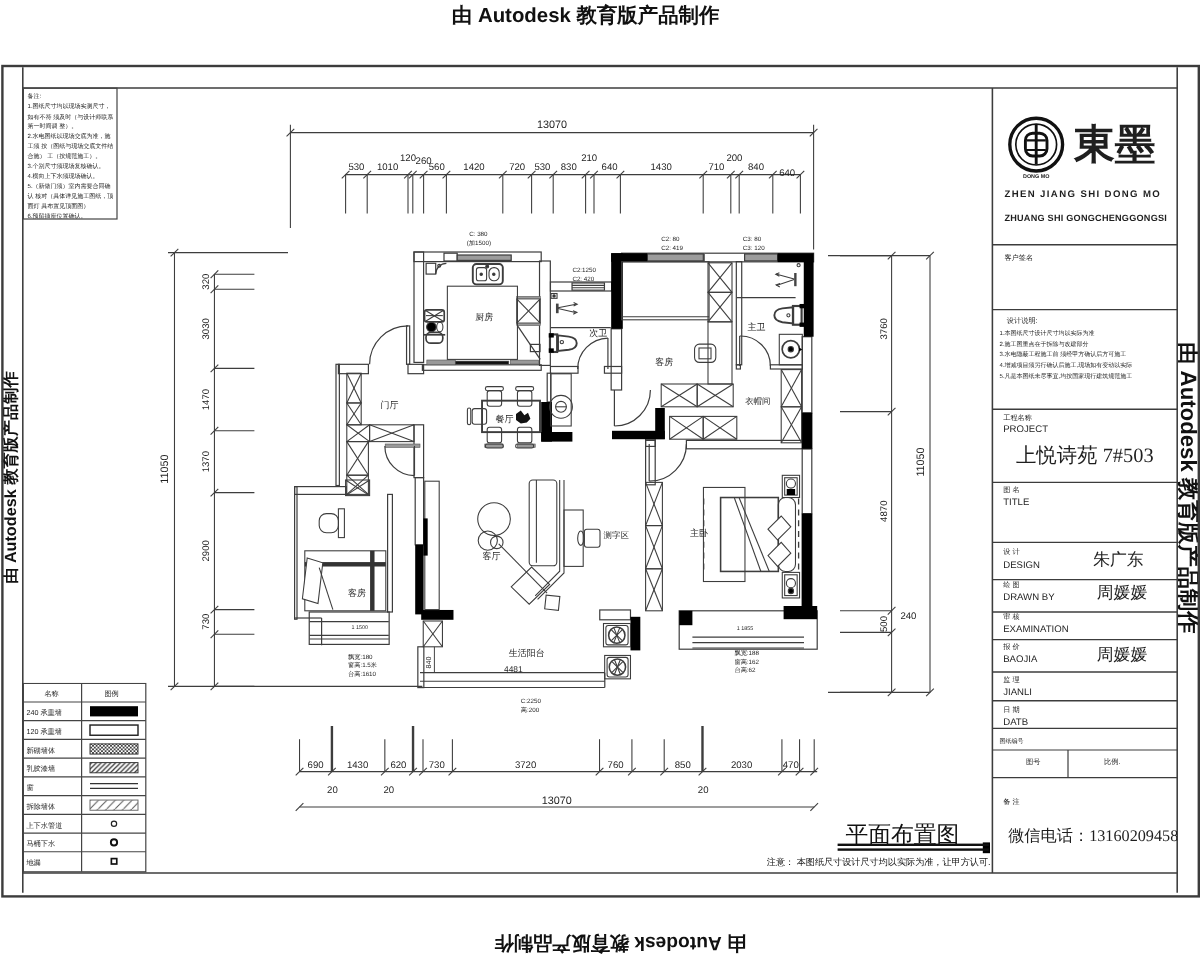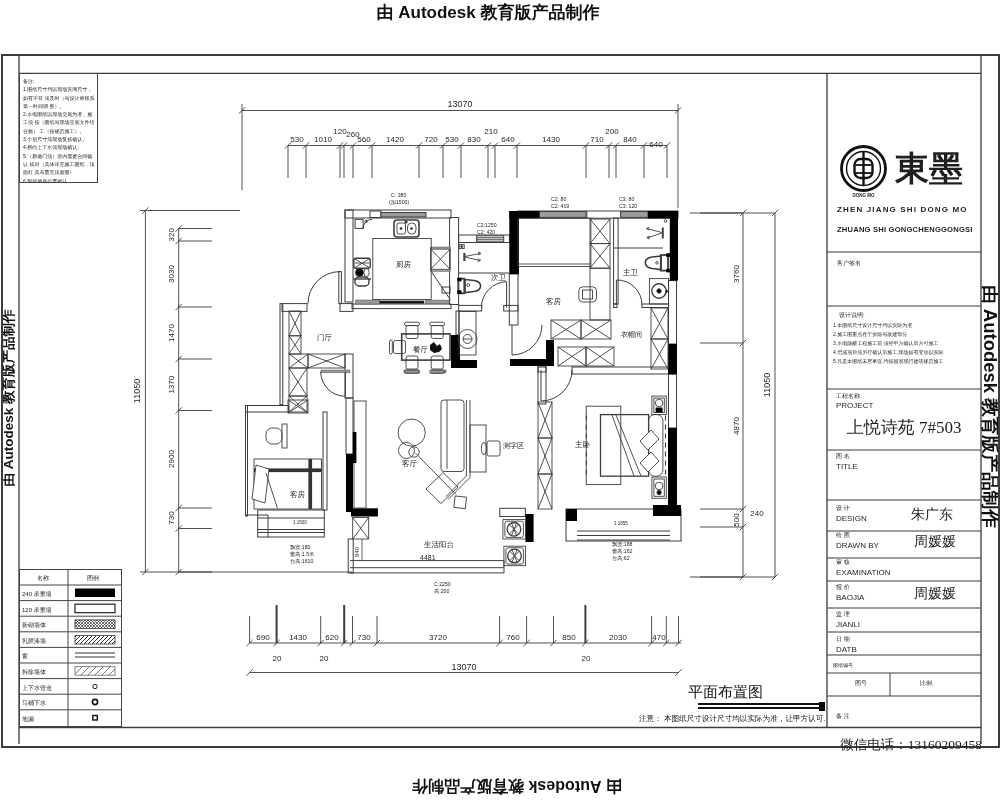--- a/index.html
+++ b/index.html
@@ -751,21 +751,21 @@
 <text x="659" y="640">470</text>
 
 <text x="277" y="661">20</text>
       <text x="324" y="661">20</text>
       <text x="586" y="661">20</text>
 
 <text x="464" y="670" font-size="9">13070</text>
 </g>
 </svg>
 
-<div class="abs" style="left:827px;top:73px;width:154px;height:655px;margin-top:48px;">
+<div class="abs" style="left:827px;top:73px;width:154px;height:655px;">
 <svg width="154" height="655" style="position:static;display:block;" viewBox="0 0 154 655">
 
   <g stroke="#3c3c3c" stroke-width="1.2">
     <line x1="0" y1="131" x2="154" y2="131"></line>
     <line x1="0" y1="185" x2="154" y2="185"></line>
     <line x1="0" y1="268" x2="154" y2="268"></line>
     <line x1="0" y1="329" x2="154" y2="329"></line>
     <line x1="0" y1="379" x2="154" y2="379"></line>
     <line x1="0" y1="410" x2="154" y2="410"></line>
     <line x1="0" y1="437" x2="154" y2="437"></line>
@@ -851,18 +851,18 @@
   <text x="28" y="564" font-size="6">图号</text>
 
   <text x="93" y="564" font-size="6">比例.</text>
 
   <text x="9" y="597" font-size="6">备 注</text>
 
   <text x="84" y="628" font-size="13.5" text-anchor="middle" style="font-family:'Liberation Serif',serif;">微信电话：13160209458</text>
 </svg>
 </div>
 
-<div class="abs" style="left:688px;top:683px;width:128px;font-size:15px;color:#111;">平面布置图</div>
+<div class="abs" style="left:688px;top:683px;width:128px;text-align:center;font-size:19px;color:#111;">平面布置图</div>
 
 <div class="abs" style="left:698px;top:703px;width:126px;height:2px;background:#111;"></div>
 <div class="abs" style="left:698px;top:706.5px;width:126px;height:2px;background:#111;"></div>
 
 <div class="abs" style="left:639px;top:714px;font-size:7.6px;color:#111;white-space:nowrap;">注意：  本图纸尺寸设计尺寸均以实际为准，让甲方认可.</div>
 
 </body></html>

